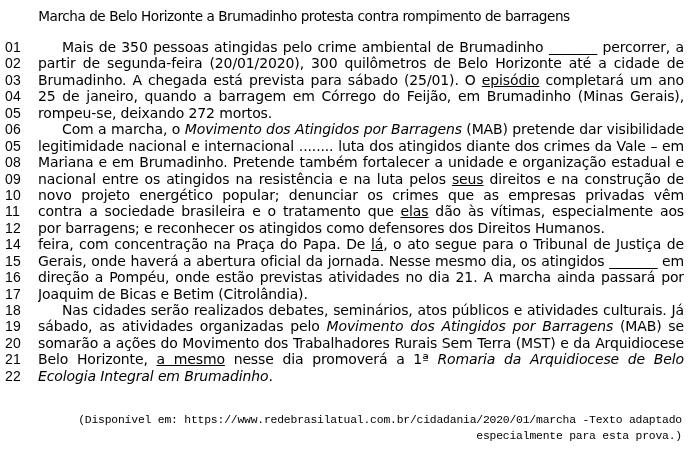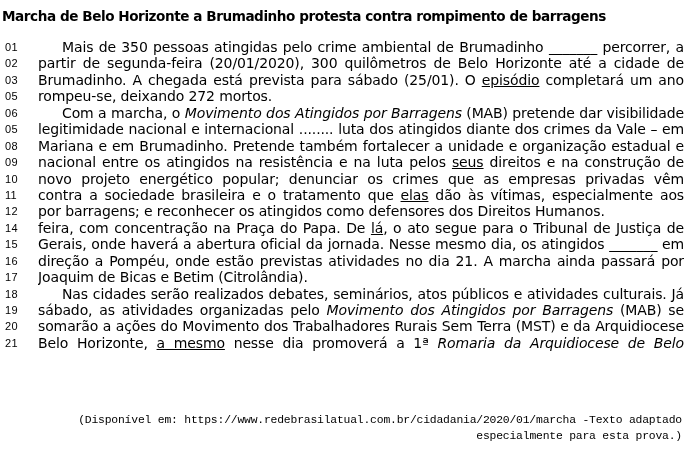--- a/index.html
+++ b/index.html
@@ -15,21 +15,21 @@
       color: #000000;
       font-family: "DejaVu Sans", sans-serif;
     }
     .title {
       position: absolute;
       left: 0;
       top: 7px;
       width: 608px;
       text-align: center;
       font-family: "DejaVu Sans", sans-serif;
-      font-weight: bold;
+      font-weight: normal;
       font-size: 13.6px;
       letter-spacing: -0.45px;
       line-height: 18px;
       white-space: nowrap;
     }
     .lines {
       position: absolute;
       left: 0;
       top: 39px;
       width: 698px;
@@ -40,21 +40,21 @@
       line-height: 16.45px;
       font-size: 13.2px;
       white-space: nowrap;
     }
     .ln {
       position: absolute;
       left: 5px;
       top: 0;
       width: 26px;
       font-family: "Liberation Sans", sans-serif;
-      font-size: 11px;
+      font-size: 14px;
       letter-spacing: 0.3px;
     }
     .txt {
       position: absolute;
       left: 38px;
       top: 0;
       width: 646px;
       font-family: "DejaVu Sans", sans-serif;
       font-size: 14px;
       letter-spacing: -0.12px;
@@ -90,20 +90,24 @@
         <span class="ln">01</span>
         <span class="txt indent"><span>Mais de 350 pessoas atingidas pelo crime ambiental de Brumadinho _______ percorrer, a</span></span>
       </div>
       <div class="line">
         <span class="ln">02</span>
         <span class="txt"><span>partir de segunda-feira (20/01/2020), 300 quilômetros de Belo Horizonte até a cidade de</span></span>
       </div>
       <div class="line">
         <span class="ln">03</span>
         <span class="txt"><span>Brumadinho. A chegada está prevista para sábado (25/01). O </span><u>episódio</u><span> completará um ano em</span></span>
+      </div>
+      <div class="line">
+        <span class="ln">04</span>
+        <span class="txt"><span>25 de janeiro, quando a barragem em Córrego do Feijão, em Brumadinho (Minas Gerais),</span></span>
       </div>
       <div class="line">
         <span class="ln">05</span>
         <span class="txt last"><span>rompeu-se, deixando 272 mortos.</span></span>
       </div>
       <div class="line">
         <span class="ln">06</span>
         <span class="txt indent"><span>Com a marcha, o </span><i>Movimento dos Atingidos por Barragens</i><span> (MAB) pretende dar visibilidade e</span></span>
       </div>
       <div class="line">
@@ -155,19 +159,23 @@
         <span class="txt"><span>sábado, as atividades organizadas pelo </span><i>Movimento dos Atingidos por Barragens</i><span> (MAB) se</span></span>
       </div>
       <div class="line">
         <span class="ln">20</span>
         <span class="txt"><span>somarão a ações do Movimento dos Trabalhadores Rurais Sem Terra (MST) e da Arquidiocese de</span></span>
       </div>
       <div class="line">
         <span class="ln">21</span>
         <span class="txt"><span>Belo Horizonte, </span><u>a mesmo</u><span> nesse dia promoverá a 1ª </span><i>Romaria da Arquidiocese de Belo Horizonte pela</i></span>
       </div>
+      <div class="line">
+        <span class="ln">22</span>
+        <span class="txt last"><i>Ecologia Integral em Brumadinho</i><span>.</span></span>
+      </div>
     </div>
 
   <div class="source">
     <div>(Disponível em: https://www.redebrasilatual.com.br/cidadania/2020/01/marcha -Texto adaptado</div>
     <div>especialmente para esta prova.)</div>
   </div>
 </div>
 
 </body></html>

